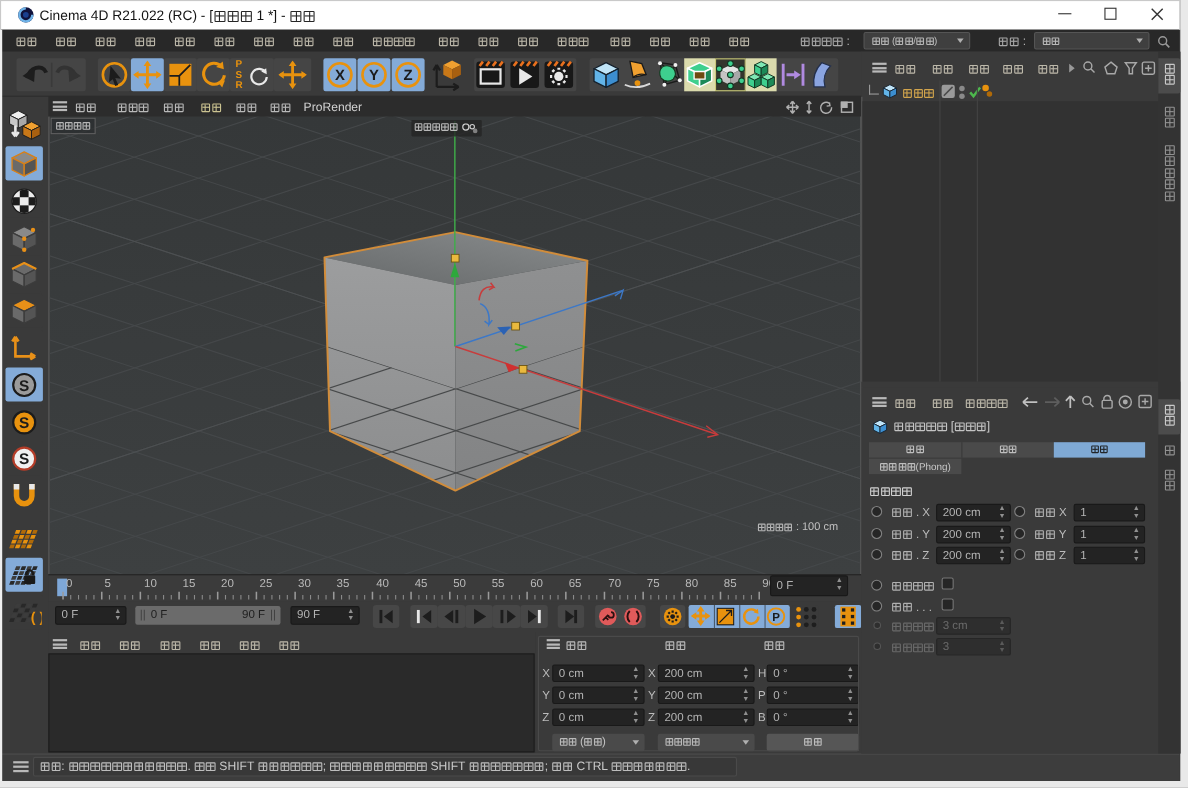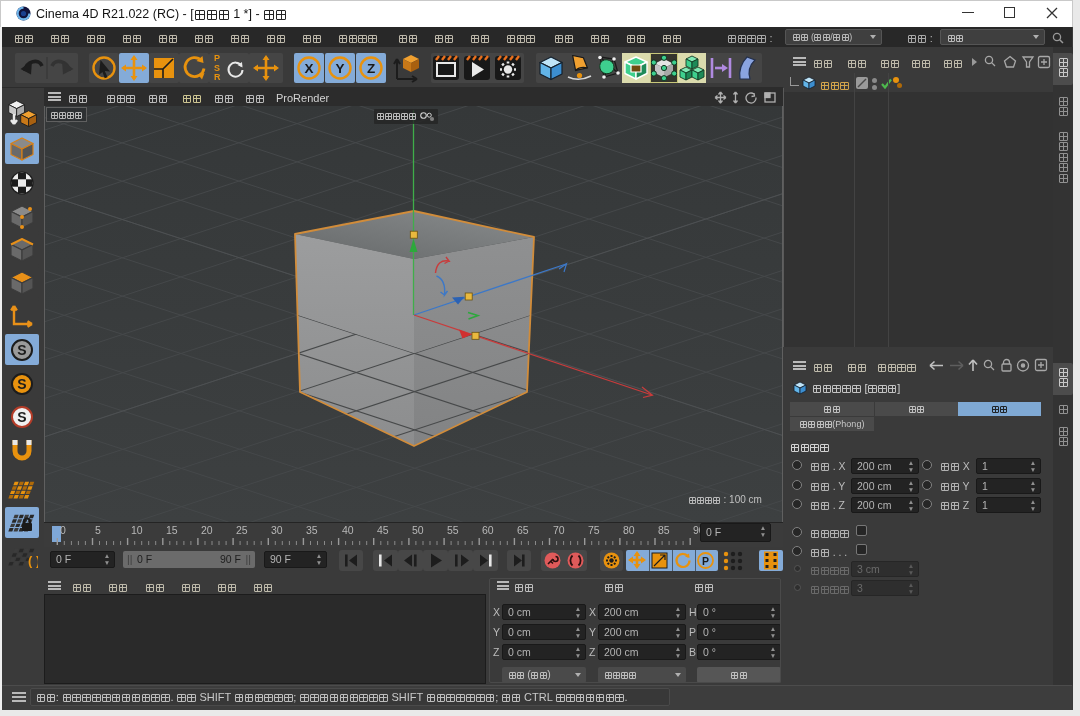--- a/index.html
+++ b/index.html
@@ -546,21 +546,21 @@
 </svg>
   </div>
 <div class="a" style="left:46px;top:107px;background:#2b2e2fb8;border:1px solid #606060;color:#c2c2c2;font-size:10px;line-height:13px;padding:0 3px"><i class="zs"></i><i class="zs"></i><i class="zs"></i><i class="zs"></i></div>
 <div class="a" style="left:374px;top:109px;width:64px;height:15px;background:#242424cc;border-radius:1px"></div>
 <div class="a" style="left:376px;top:109px;color:#c6c6c6;font-size:10px;line-height:14px"><i class="zs"></i><i class="zs"></i><i class="zs"></i><i class="zs"></i><i class="zs"></i></div>
 <svg class="a" style="left:420px;top:112px" width="15" height="10">
 <circle cx="3.5" cy="3.5" r="2.8" fill="none" stroke="#cfcfcf" stroke-width="1.1"></circle>
 <circle cx="9.3" cy="3.2" r="2" fill="none" stroke="#cfcfcf" stroke-width="1"></circle>
 <circle cx="12" cy="7" r="2.1" fill="#808080"></circle>
   </svg>
-<div class="a" style="left:688px;top:494px;color:#c0c0c0;font-size:10px"><i class="zs"></i><i class="zs"></i><i class="zs"></i><i class="zs"></i> : 100 cm</div>
+<div class="a" style="left:688px;top:474px;color:#c0c0c0;font-size:10px"><i class="zs"></i><i class="zs"></i><i class="zs"></i><i class="zs"></i> : 100 cm</div>
 <div class="a" style="left:44px;top:522px;width:739px;height:25px;background:#3b3b3b;border-top:1px solid #242424"></div>
 <div class="a" style="left:52px;top:526px;width:9px;height:16px;background:#7ea7d7"></div>
 <svg class="a" style="left:44px;top:522px" width="700" height="25">
     <line x1="13.3" y1="16" x2="13.3" y2="23" stroke="#9a9a9a" stroke-width="1.4"></line>
     <line x1="20.3" y1="19" x2="20.3" y2="23" stroke="#8a8a8a" stroke-width="1"></line>
     <line x1="27.4" y1="19" x2="27.4" y2="23" stroke="#8a8a8a" stroke-width="1"></line>
     <line x1="34.4" y1="19" x2="34.4" y2="23" stroke="#8a8a8a" stroke-width="1"></line>
     <line x1="41.4" y1="19" x2="41.4" y2="23" stroke="#8a8a8a" stroke-width="1"></line>
     <line x1="48.5" y1="16" x2="48.5" y2="23" stroke="#9a9a9a" stroke-width="1.4"></line>
     <line x1="55.5" y1="19" x2="55.5" y2="23" stroke="#8a8a8a" stroke-width="1"></line>

